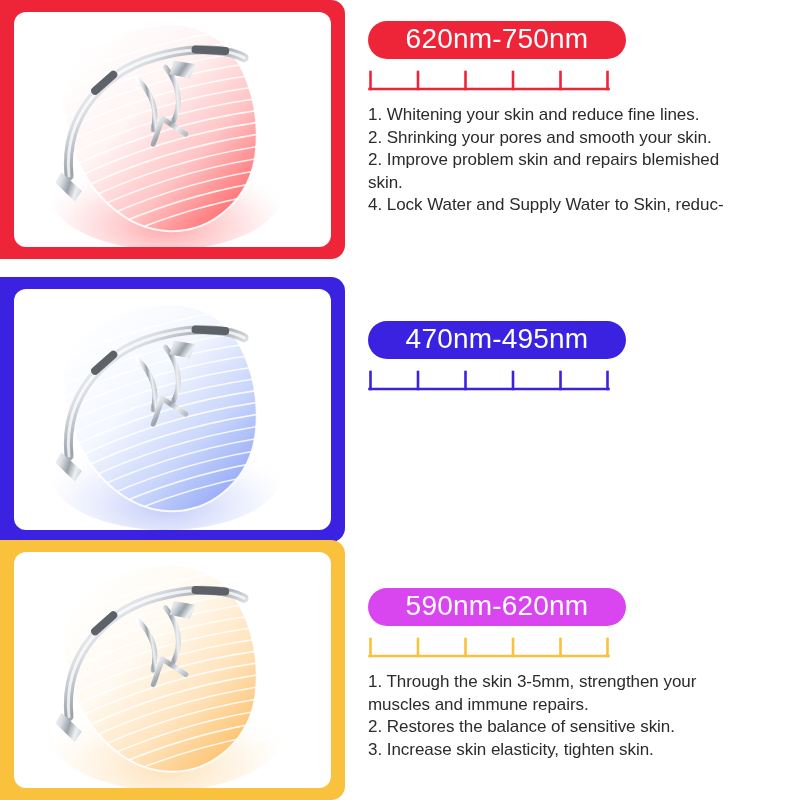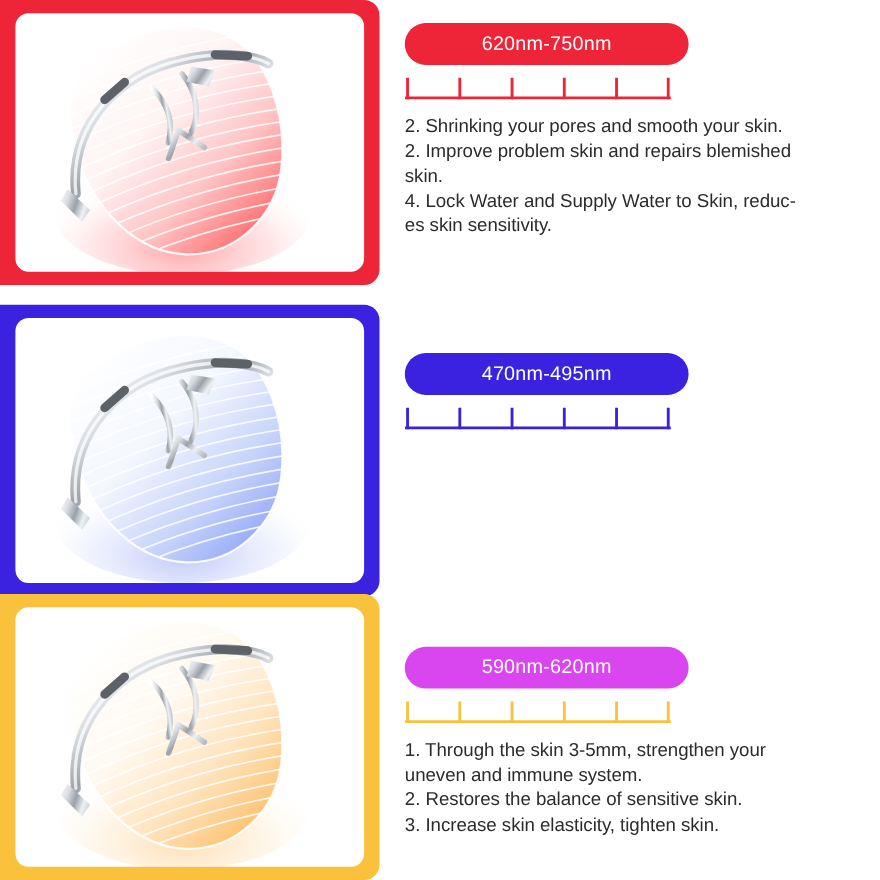--- a/index.html
+++ b/index.html
@@ -60,21 +60,21 @@
     top:0;
     width:424px;
     height:100%;
   }
   .badge{
     display:inline-block;
     min-width:206px;
     padding:6px 26px 8px 26px;
     border-radius:999px;
     color:#ffffff;
-    font-size:18px;
+    font-size:28px;
     line-height:24px;
     letter-spacing:.2px;
     text-align:center;
     white-space:nowrap;
   }
   .band.b0 .badge{background:#ee2539;}
   .band.b1 .badge{background:#3a22e0;}
   .band.b2 .badge{background:#d946ef;}
 
   .ruler{
@@ -193,25 +193,25 @@
             <line x1="2.5" y1="21" x2="2.5" y2="4"></line>
             <line x1="50" y1="21" x2="50" y2="4"></line>
             <line x1="97.5" y1="21" x2="97.5" y2="4"></line>
             <line x1="145" y1="21" x2="145" y2="4"></line>
             <line x1="192.5" y1="21" x2="192.5" y2="4"></line>
             <line x1="239.5" y1="21" x2="239.5" y2="4"></line>
           </g>
         </svg>
       </div>
       <div class="bullets">
+        <div class="ln">1. Whitening your skin and reduce fine lines.</div>
         <div class="ln">2. Shrinking your pores and smooth your skin.</div>
         <div class="ln">2. Improve problem skin and repairs blemished</div>
         <div class="ln">skin.</div>
         <div class="ln">4. Lock Water and Supply Water to Skin, reduc-</div>
-        <div class="ln">es skin sensitivity.</div>
       </div>
     </div>
   </section>
 
   <section class="band b1">
 
     <div class="frame">
       <div class="photo">
         <div class="mask-art">
           <svg viewBox="0 0 317 235" preserveAspectRatio="xMidYMid meet" aria-hidden="true">
@@ -389,20 +389,20 @@
             <line x1="50" y1="21" x2="50" y2="4"></line>
             <line x1="97.5" y1="21" x2="97.5" y2="4"></line>
             <line x1="145" y1="21" x2="145" y2="4"></line>
             <line x1="192.5" y1="21" x2="192.5" y2="4"></line>
             <line x1="239.5" y1="21" x2="239.5" y2="4"></line>
           </g>
         </svg>
       </div>
       <div class="bullets">
         <div class="ln">1. Through the skin 3-5mm, strengthen your</div>
-        <div class="ln">uneven and immune system.</div>
+        <div class="ln">muscles and immune repairs.</div>
         <div class="ln">2. Restores the balance of sensitive skin.</div>
         <div class="ln">3. Increase skin elasticity, tighten skin.</div>
       </div>
     </div>
   </section>
 
 </div>
 
 </body></html>

